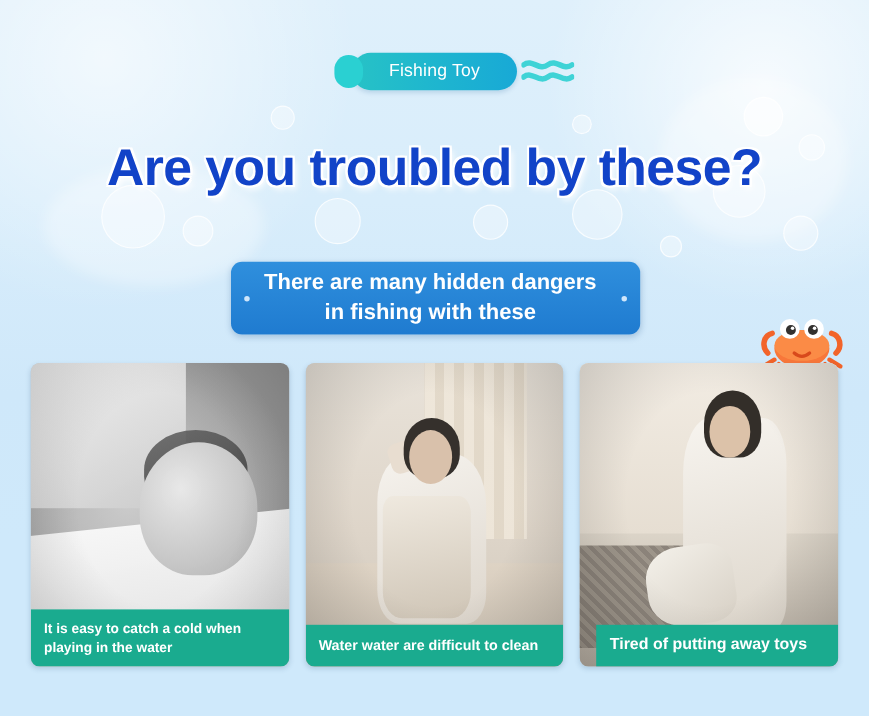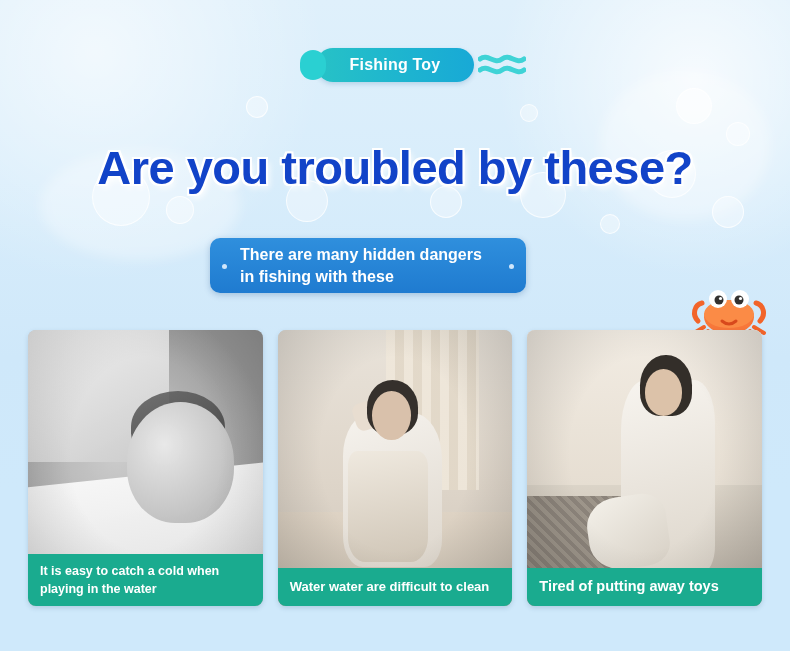--- a/index.html
+++ b/index.html
@@ -21,48 +21,49 @@
           border:1px solid rgba(255,255,255,.75);}
   .bubble.dim{background:rgba(255,255,255,.35);}
   .wash{position:absolute;border-radius:50%;background:rgba(255,255,255,.30);filter:blur(6px);}
 
   
   .badge-wrap{position:absolute;left:0;right:0;top:48px;display:flex;justify-content:center;align-items:center;}
   .badge{
     position:relative;display:flex;align-items:center;justify-content:center;
     height:34px;padding:0 34px;border-radius:17px;
     background:linear-gradient(90deg,#27c2c6 0%, #1fb7ce 45%, #18a9d6 100%);
-    color:#fff;font-size:16px;font-weight:bold;letter-spacing:.2px;
+    color:#fff;font-size:16px;font-weight:normal;letter-spacing:.2px;
     box-shadow:0 2px 5px rgba(0,80,140,.18);
   }
   .badge-cap{
     position:absolute;top:2px;width:26px;height:30px;border-radius:15px;
     background:#2ad0d2;
   }
   .badge-cap.left{left:-16px;}
   .wave{position:absolute;right:-52px;top:5px;width:48px;height:24px;}
 
   
   .headline{
-    position:absolute;left:0;right:0;top:140px;text-align:center;
+    position:absolute;left:0;right:0;top:124px;text-align:center;
     font-size:47px;font-weight:bold;color:#1243c8;letter-spacing:-0.5px;
     text-shadow:
       2px 0 0 #fff, -2px 0 0 #fff, 0 2px 0 #fff, 0 -2px 0 #fff,
       2px 2px 0 #fff, -2px 2px 0 #fff, 2px -2px 0 #fff, -2px -2px 0 #fff,
       3px 4px 6px rgba(255,255,255,.95);
   }
 
   
   .subbar{
-    position:absolute;left:210px;top:238px;width:316px;min-height:52px;
+    position:absolute;left:210px;top:238px;width:372px;min-height:52px;
     background:linear-gradient(180deg,#2f8fdd 0%, #1f7bd0 100%);
     border-radius:10px;color:#fff;display:flex;align-items:center;
     padding:6px 30px;box-sizing:border-box;
-    font-size:16px;font-weight:bold;line-height:1.35;
+    font-size:20px;font-weight:bold;line-height:1.35;
     box-shadow:0 2px 6px rgba(20,70,130,.25);
+    text-align:center;
   }
   .dot{position:absolute;width:5px;height:5px;border-radius:50%;background:#cfe6fb;top:50%;margin-top:-2px;}
   .dot.l{left:12px;}
   .dot.r{right:12px;}
 
   
   .crab{position:absolute;left:690px;top:281px;width:78px;height:58px;}
 
   
   .cards{position:absolute;left:28px;top:330px;width:734px;height:276px;display:flex;gap:15px;}
@@ -70,21 +71,21 @@
     position:relative;width:260px;height:276px;border-radius:8px;overflow:hidden;
     background:#bfc6c9;box-shadow:0 2px 5px rgba(40,80,110,.18);
   }
   .photo{position:absolute;inset:0;}
   .caption{
     position:absolute;left:0;right:0;bottom:0;
     background:#1aab8f;color:#fff;box-sizing:border-box;
     padding:8px 12px;font-size:12.5px;font-weight:bold;line-height:1.45;
   }
   .caption.two{min-height:46px;}
-  .caption.one{min-height:38px;display:flex;align-items:center;font-size:14.5px;}
+  .caption.one{min-height:38px;display:flex;align-items:center;font-size:14.5px;margin-left:15px;}
   .caption.mid{font-size:13px;display:flex;align-items:center;min-height:38px;}
 
   
   .p1{background:
       radial-gradient(ellipse at 38% 46%, #cfc6bd 0%, #b9b1a9 38%, #9a948e 75%),
       linear-gradient(160deg,#e6e2dc,#a9a39d);}
   .p1 .blanket{position:absolute;left:-10%;top:52%;width:130%;height:60%;
       background:linear-gradient(175deg,#f3f1ee,#d9d6d1);transform:rotate(-6deg);}
   .p1 .head{position:absolute;left:42%;top:26%;width:46%;height:44%;border-radius:50% 50% 45% 45%;
       background:radial-gradient(ellipse at 35% 35%, #e9e2d9, #b9ada0);}

